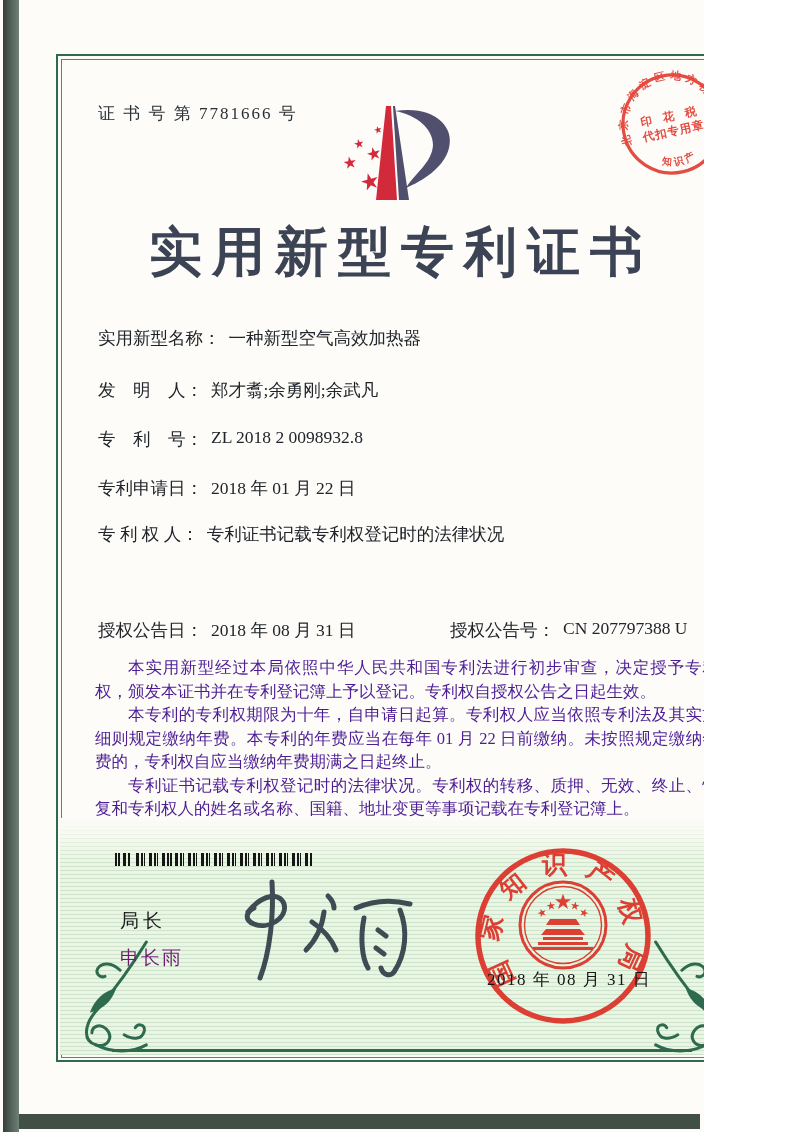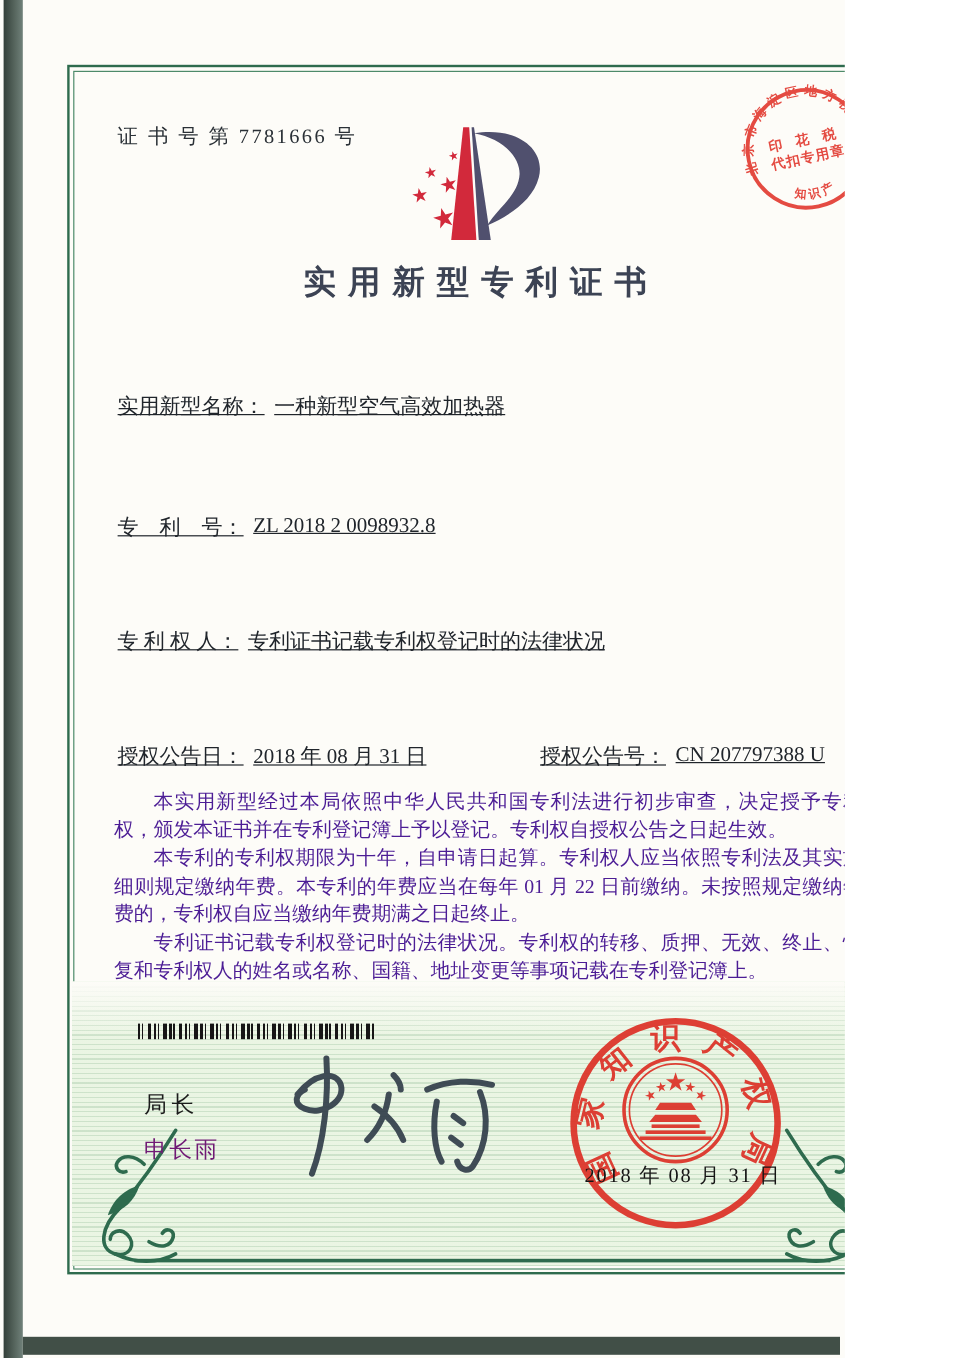--- a/index.html
+++ b/index.html
@@ -20,23 +20,23 @@
          background:linear-gradient(180deg,#fdfcf8 0%,rgba(253,252,248,0) 100%);}
   .panel-rule{position:absolute;left:112px;top:1049px;width:580px;height:3px;background:#2e6b4e;}
   .flourish{position:absolute;top:940px;width:92px;height:116px;}
   .flourish.left{left:59px;}
   .flourish.right{left:651px;transform:scaleX(-1);}
   
   .cert-no{position:absolute;left:98px;top:102px;font-size:17px;letter-spacing:2px;color:#2a3036;}
   .logo{position:absolute;left:336px;top:103px;}
   .tax-stamp{position:absolute;left:616px;top:68px;transform:rotate(-12deg);opacity:.92;}
   .title{position:absolute;left:57px;top:217px;width:688px;text-align:center;
-         font-size:27px;font-weight:700;letter-spacing:10px;color:#3c4354;}
-  
-  .field{position:absolute;left:98px;font-size:17.5px;display:flex;color:#20252b;text-decoration:underline;}
+         font-size:53px;font-weight:700;letter-spacing:10px;color:#3c4354;}
+  
+  .field{position:absolute;left:98px;font-size:17.5px;display:flex;color:#20252b;}
   .field .lbl{white-space:pre;}
   .field .val{margin-left:8px;white-space:pre;}
   
   .body-text{position:absolute;left:95px;top:656px;width:624px;font-size:16.5px;
              line-height:23.5px;text-align:justify;color:#4c1d95;}
   .body-text p{margin:0;text-indent:2em;}
   
   .barcode{position:absolute;left:115px;top:853px;width:198px;height:13px;
      background:repeating-linear-gradient(90deg,#161616 0 2px,rgba(0,0,0,0) 2px 3.5px,#161616 3.5px 4.5px,rgba(0,0,0,0) 4.5px 8px,#161616 8px 11px,rgba(0,0,0,0) 11px 13px);}
   .role{position:absolute;left:120px;top:908px;font-family:Liberation Sans, sans-serif;
@@ -115,23 +115,31 @@
       <textPath href="#taxBottom" startOffset="50%" text-anchor="middle">国家知识产权局</textPath>
     </text>
   </svg>
 
   <div class="title">实用新型专利证书</div>
 
   <div class="field" style="top:326px">
     <span class="lbl">实用新型名称：</span>
     <span class="val">一种新型空气高效加热器</span>
   </div>
+  <div class="field" style="top:378px">
+    <span class="lbl">发　明　人：</span>
+    <span class="val">郑才翥;余勇刚;余武凡</span>
+  </div>
   <div class="field" style="top:427px">
     <span class="lbl">专　利　号：</span>
     <span class="val">ZL 2018 2 0098932.8</span>
+  </div>
+  <div class="field" style="top:476px">
+    <span class="lbl">专利申请日：</span>
+    <span class="val">2018 年 01 月 22 日</span>
   </div>
   <div class="field" style="top:522px">
     <span class="lbl">专 利 权 人：</span>
     <span class="val">专利证书记载专利权登记时的法律状况</span>
   </div>
   <div class="field" style="top:618px">
     <span class="lbl">授权公告日：</span>
     <span class="val">2018 年 08 月 31 日</span>
   </div>
   <div class="field" style="top:618px;left:450px">

